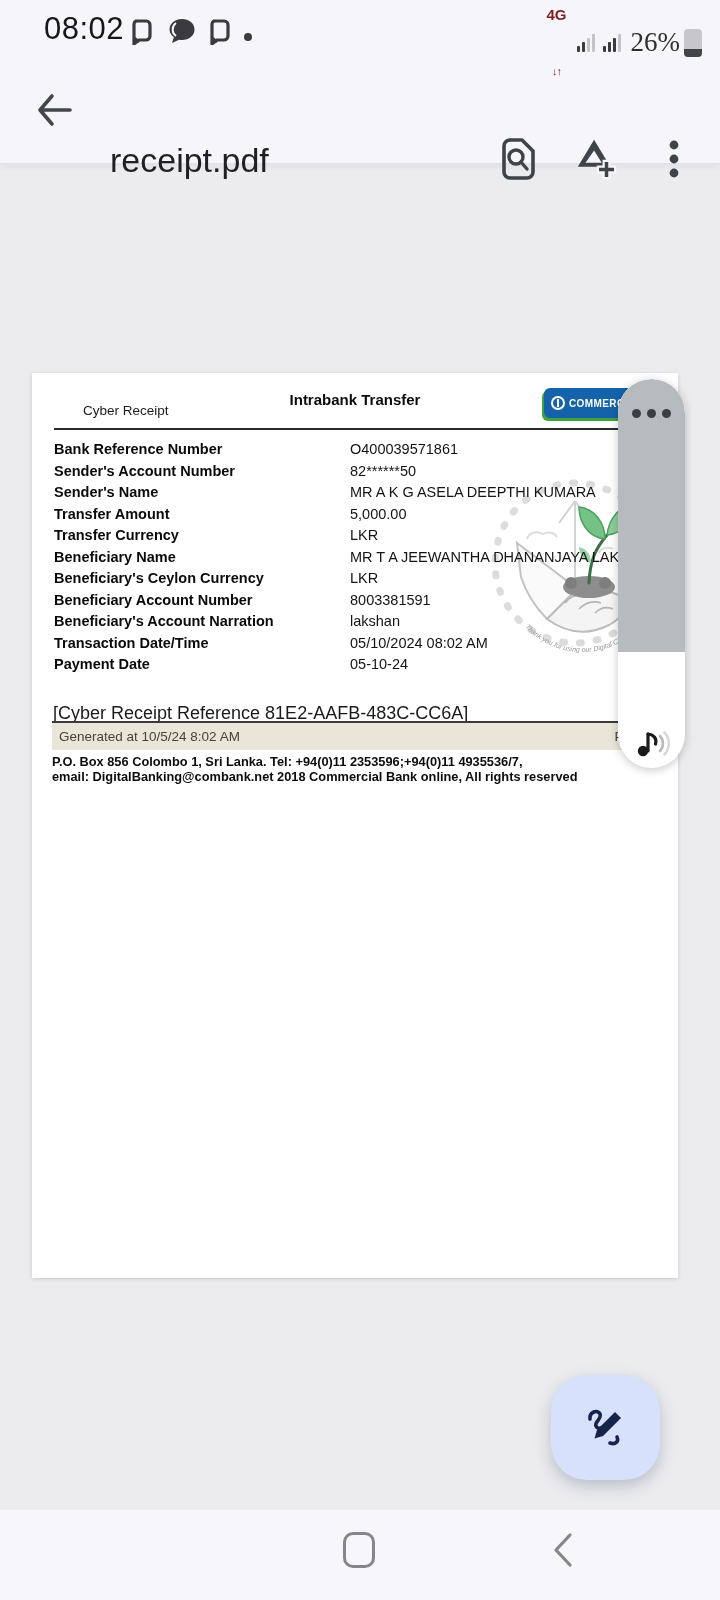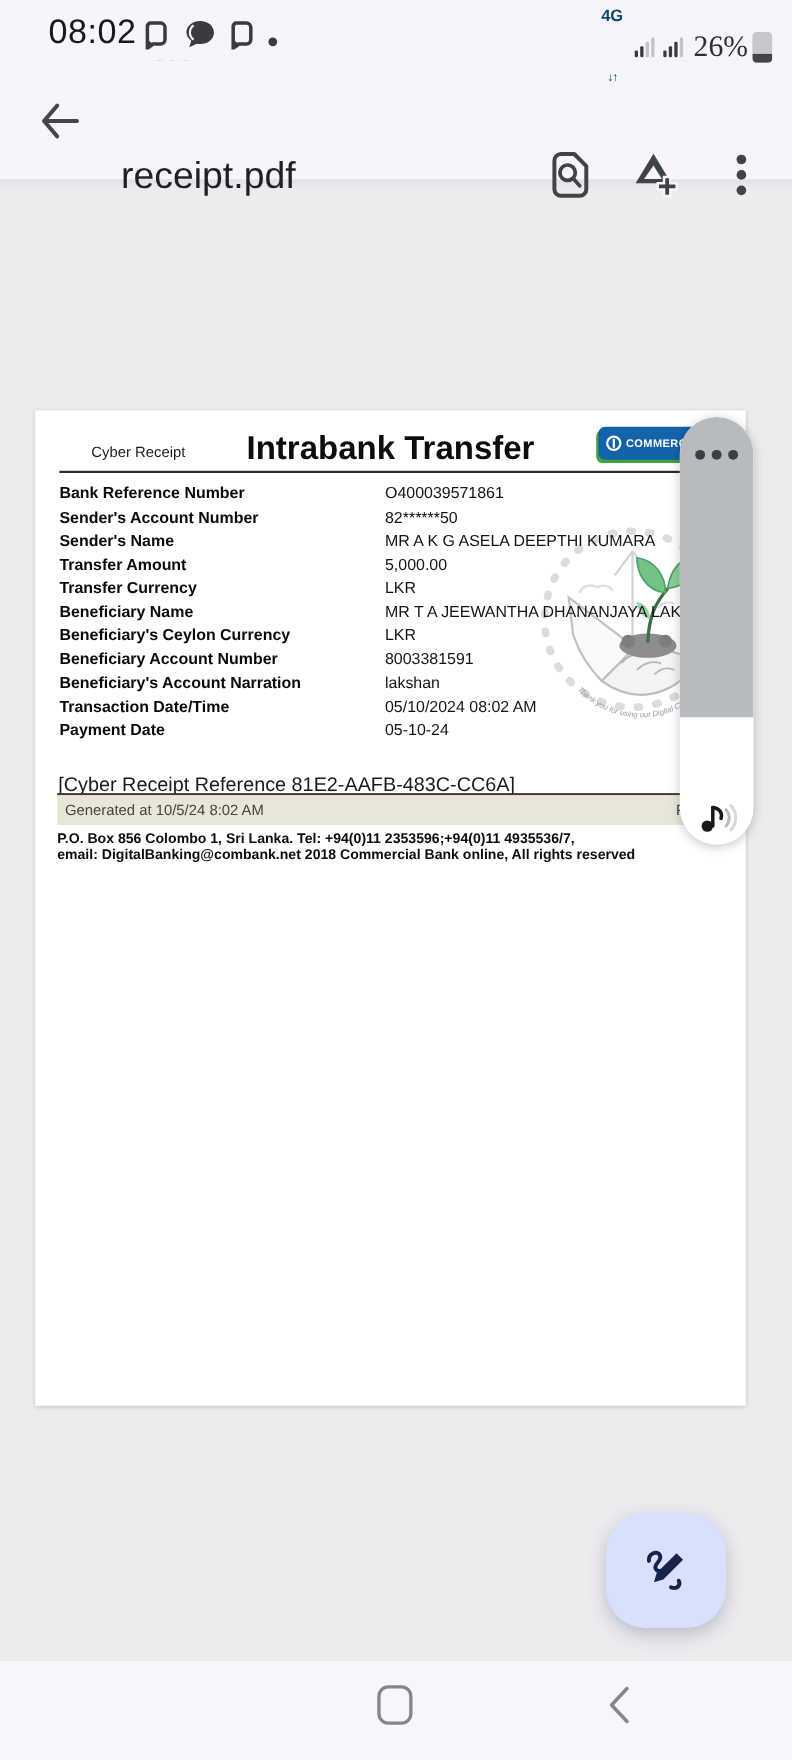--- a/index.html
+++ b/index.html
@@ -5,21 +5,21 @@
   * { margin:0; padding:0; box-sizing:border-box; }
   html,body { width:720px; height:1600px; }
   body { font-family:"Liberation Sans", sans-serif; position:relative; width:720px; height:1600px; background:#ececef; overflow:hidden; }
 
   
   .status-bar { position:absolute; left:0; top:0; width:720px; height:55px; background:#f6f5fa; z-index:30; }
   .time { position:absolute; left:44px; top:11px; font-size:31px; color:#17171c; letter-spacing:.5px; }
   .notif-icons { position:absolute; left:130px; top:17px; display:flex; align-items:center; gap:11px; }
   .notif-dot { width:8px; height:8px; border-radius:50%; background:#3a3a3f; margin-top:8px; }
   .sb-right { position:absolute; right:18px; top:8px; display:flex; align-items:center; }
-  .net-4g { display:flex; flex-direction:column; align-items:center; margin-right:6px; color:#0c4a6e;gap:44px; }
+  .net-4g { display:flex; flex-direction:column; align-items:center; margin-right:6px; color:#7f1d1d;gap:44px; }
   .net-4g .g { font-size:15px; font-weight:bold; line-height:14px; }
   .net-4g .arrows { font-size:11px; line-height:11px; letter-spacing:-1px; }
   .sigbars { display:flex; align-items:flex-end; gap:2px; margin:0 4px; height:18px; }
   .sigbars i { display:block; width:3px; border-radius:1px; }
   .batt-pct { font-size:27px; color:#2e2e33; margin:0 4px 0 6px;font-family:Liberation Serif, serif; }
   .battery { width:18px; height:28px; border-radius:4px; background:#c6c6cb; position:relative; overflow:hidden; }
   .battery::after { content:""; position:absolute; left:0; right:0; bottom:0; height:8px; background:#43434a; }
 
   
   .app-bar { position:absolute; left:0; top:55px; width:720px; height:108px; background:#f6f5fa; z-index:25;
@@ -29,21 +29,21 @@
   .appbar-actions { position:absolute; right:24px; top:80px; display:flex; align-items:center; gap:34px; }
   .icon-btn { width:44px; height:48px; display:flex; align-items:center; justify-content:center; }
 
   
   .content { position:absolute; left:0; top:163px; width:720px; height:1347px; background:#ececef; }
   .pdf-page { position:absolute; left:32px; top:210px; width:646px; height:905px; background:#ffffff;
               box-shadow:0 1px 4px rgba(0,0,0,.16); z-index:2; }
   .wm { position:absolute; left:455px; top:58px; width:195px; height:250px; z-index:0; }
   .pdf-inner { position:relative; z-index:1; width:100%; height:100%; color:#101010; }
   .doc-type { position:absolute; left:51px; top:30px; font-size:13.5px; color:#1c1c1c; }
-  .doc-title { position:absolute; left:13px; top:18px; width:620px; text-align:center; font-size:30px; font-weight:bold; color:#0c0c0c; }
+  .doc-title { position:absolute; left:13px; top:18px; width:620px; text-align:center; font-size:15px; font-weight:bold; color:#0c0c0c; }
   .bank-logo { position:absolute; left:512px; top:15px; width:110px; height:30px; background:#1463aa; border-radius:6px;
                box-shadow:-2px 3px 0 #3fa23c; display:flex; align-items:center; padding-left:7px; }
   .logo-mark { width:14px; height:14px; border:2px solid #fff; border-radius:50%; position:relative; flex:none; }
   .logo-mark::after { content:""; position:absolute; left:4px; top:1px; width:2px; height:8px; background:#fff; }
   .logo-text { color:#fff; font-size:10px; font-weight:bold; letter-spacing:.4px; margin-left:4px; white-space:nowrap; overflow:hidden; }
   .head-rule { position:absolute; left:22px; top:55px; width:624px; height:2px; background:#2b2b2b; }
   .fields { position:absolute; left:0; top:68px; width:646px; }
   .frow { position:relative; height:21.5px; white-space:nowrap; }
   .flabel { position:absolute; left:22px; font-size:14.5px; font-weight:bold; color:#0a0a0a; }
   .fvalue { position:absolute; left:318px; font-size:14.5px; color:#141414; }

